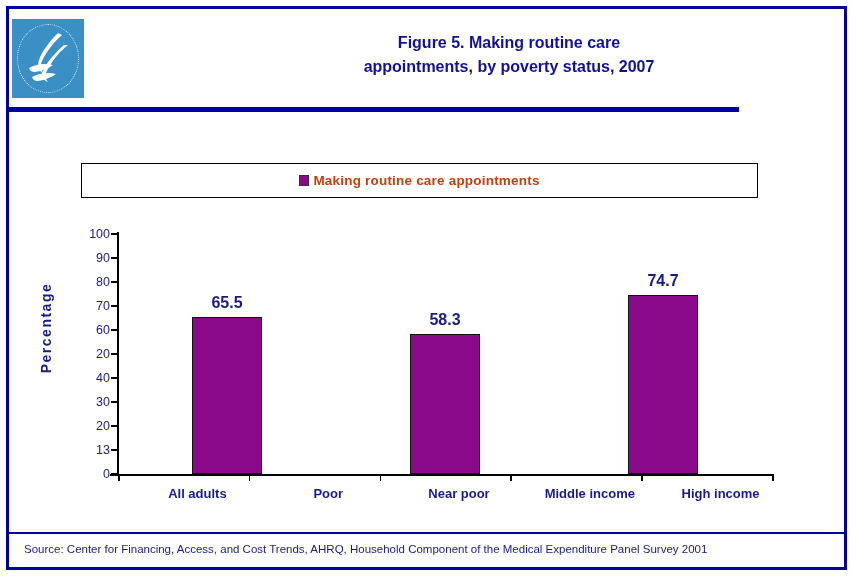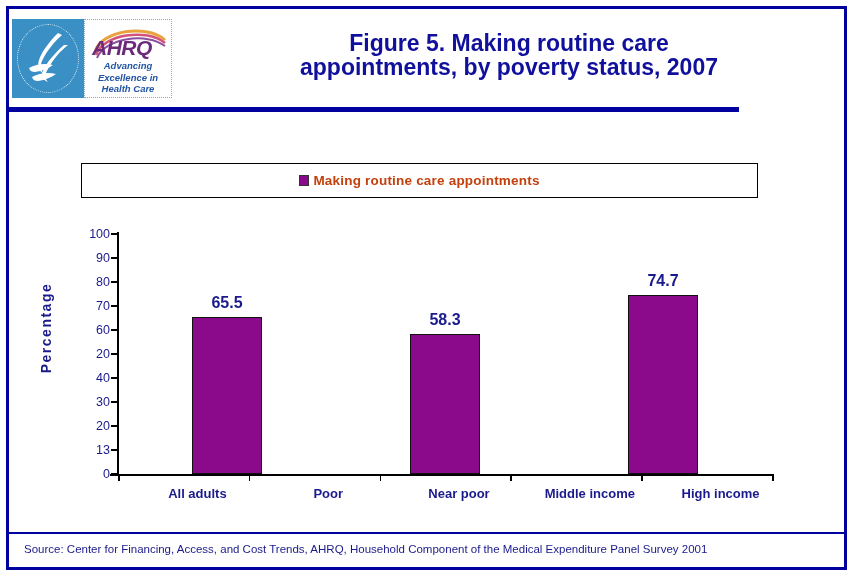--- a/index.html
+++ b/index.html
@@ -98,21 +98,21 @@
     color: #2255a3;
   }
   .figure-title {
     position: absolute;
     left: 180px;
     top: 22px;
     width: 640px;
     text-align: center;
     font-family: "Liberation Sans", sans-serif;
     font-weight: bold;
-    font-size: 23px;
+    font-size: 16px;
     line-height: 24px;
     color: #10109c;
   }
   .header-rule {
     position: absolute;
     left: 9px;
     top: 107px;
     width: 730px;
     height: 5px;
     background: #0000a0;
@@ -277,33 +277,20 @@
 
     <div class="logo-wrap">
       <div class="hhs-seal">
         <div class="ring"></div>
         <svg width="72" height="79" viewBox="0 0 72 79">
           <path d="M46 14 C38 22, 30 32, 27 41 C25 47, 27 52, 32 55 C28 50, 28 45, 31 40 C35 32, 42 23, 50 16 Z" fill="#ffffff"></path>
           <path d="M52 26 C43 34, 34 44, 31 52 C29 57, 31 61, 36 63 C32 59, 33 55, 36 50 C40 42, 48 32, 56 26 Z" fill="#ffffff"></path>
           <path d="M20 58 C27 54, 36 53, 44 55 C40 58, 33 61, 26 62 C23 62, 21 61, 20 58 Z" fill="#ffffff"></path>
           <path d="M17 49 C24 45, 33 44, 41 46 C37 49, 30 52, 23 53 C20 53, 18 52, 17 49 Z" fill="#ffffff"></path>
         </svg>
-      </div>
-      <div class="ahrq-block">
-        <svg width="88" height="40" viewBox="0 0 88 40" style="position:absolute;left:0;top:0;">
-          <path d="M10 32 C16 10, 62 4, 80 20" stroke="#e8a33d" stroke-width="3" fill="none"></path>
-          <path d="M11 35 C18 14, 62 8, 80 23" stroke="#d3547a" stroke-width="2.5" fill="none"></path>
-          <path d="M12 38 C20 18, 62 12, 80 26" stroke="#8b4f9e" stroke-width="2" fill="none"></path>
-        </svg>
-        <div class="word">AHRQ</div>
-        <div class="tagline">
-          <div>Advancing</div>
-          <div>Excellence in</div>
-          <div>Health Care</div>
-        </div>
       </div>
     </div>
 
     <div class="figure-title">
       <div>Figure 5. Making routine care</div>
       <div>appointments, by poverty status, 2007</div>
     </div>
   </div>
 
   <div class="header-rule"></div>

